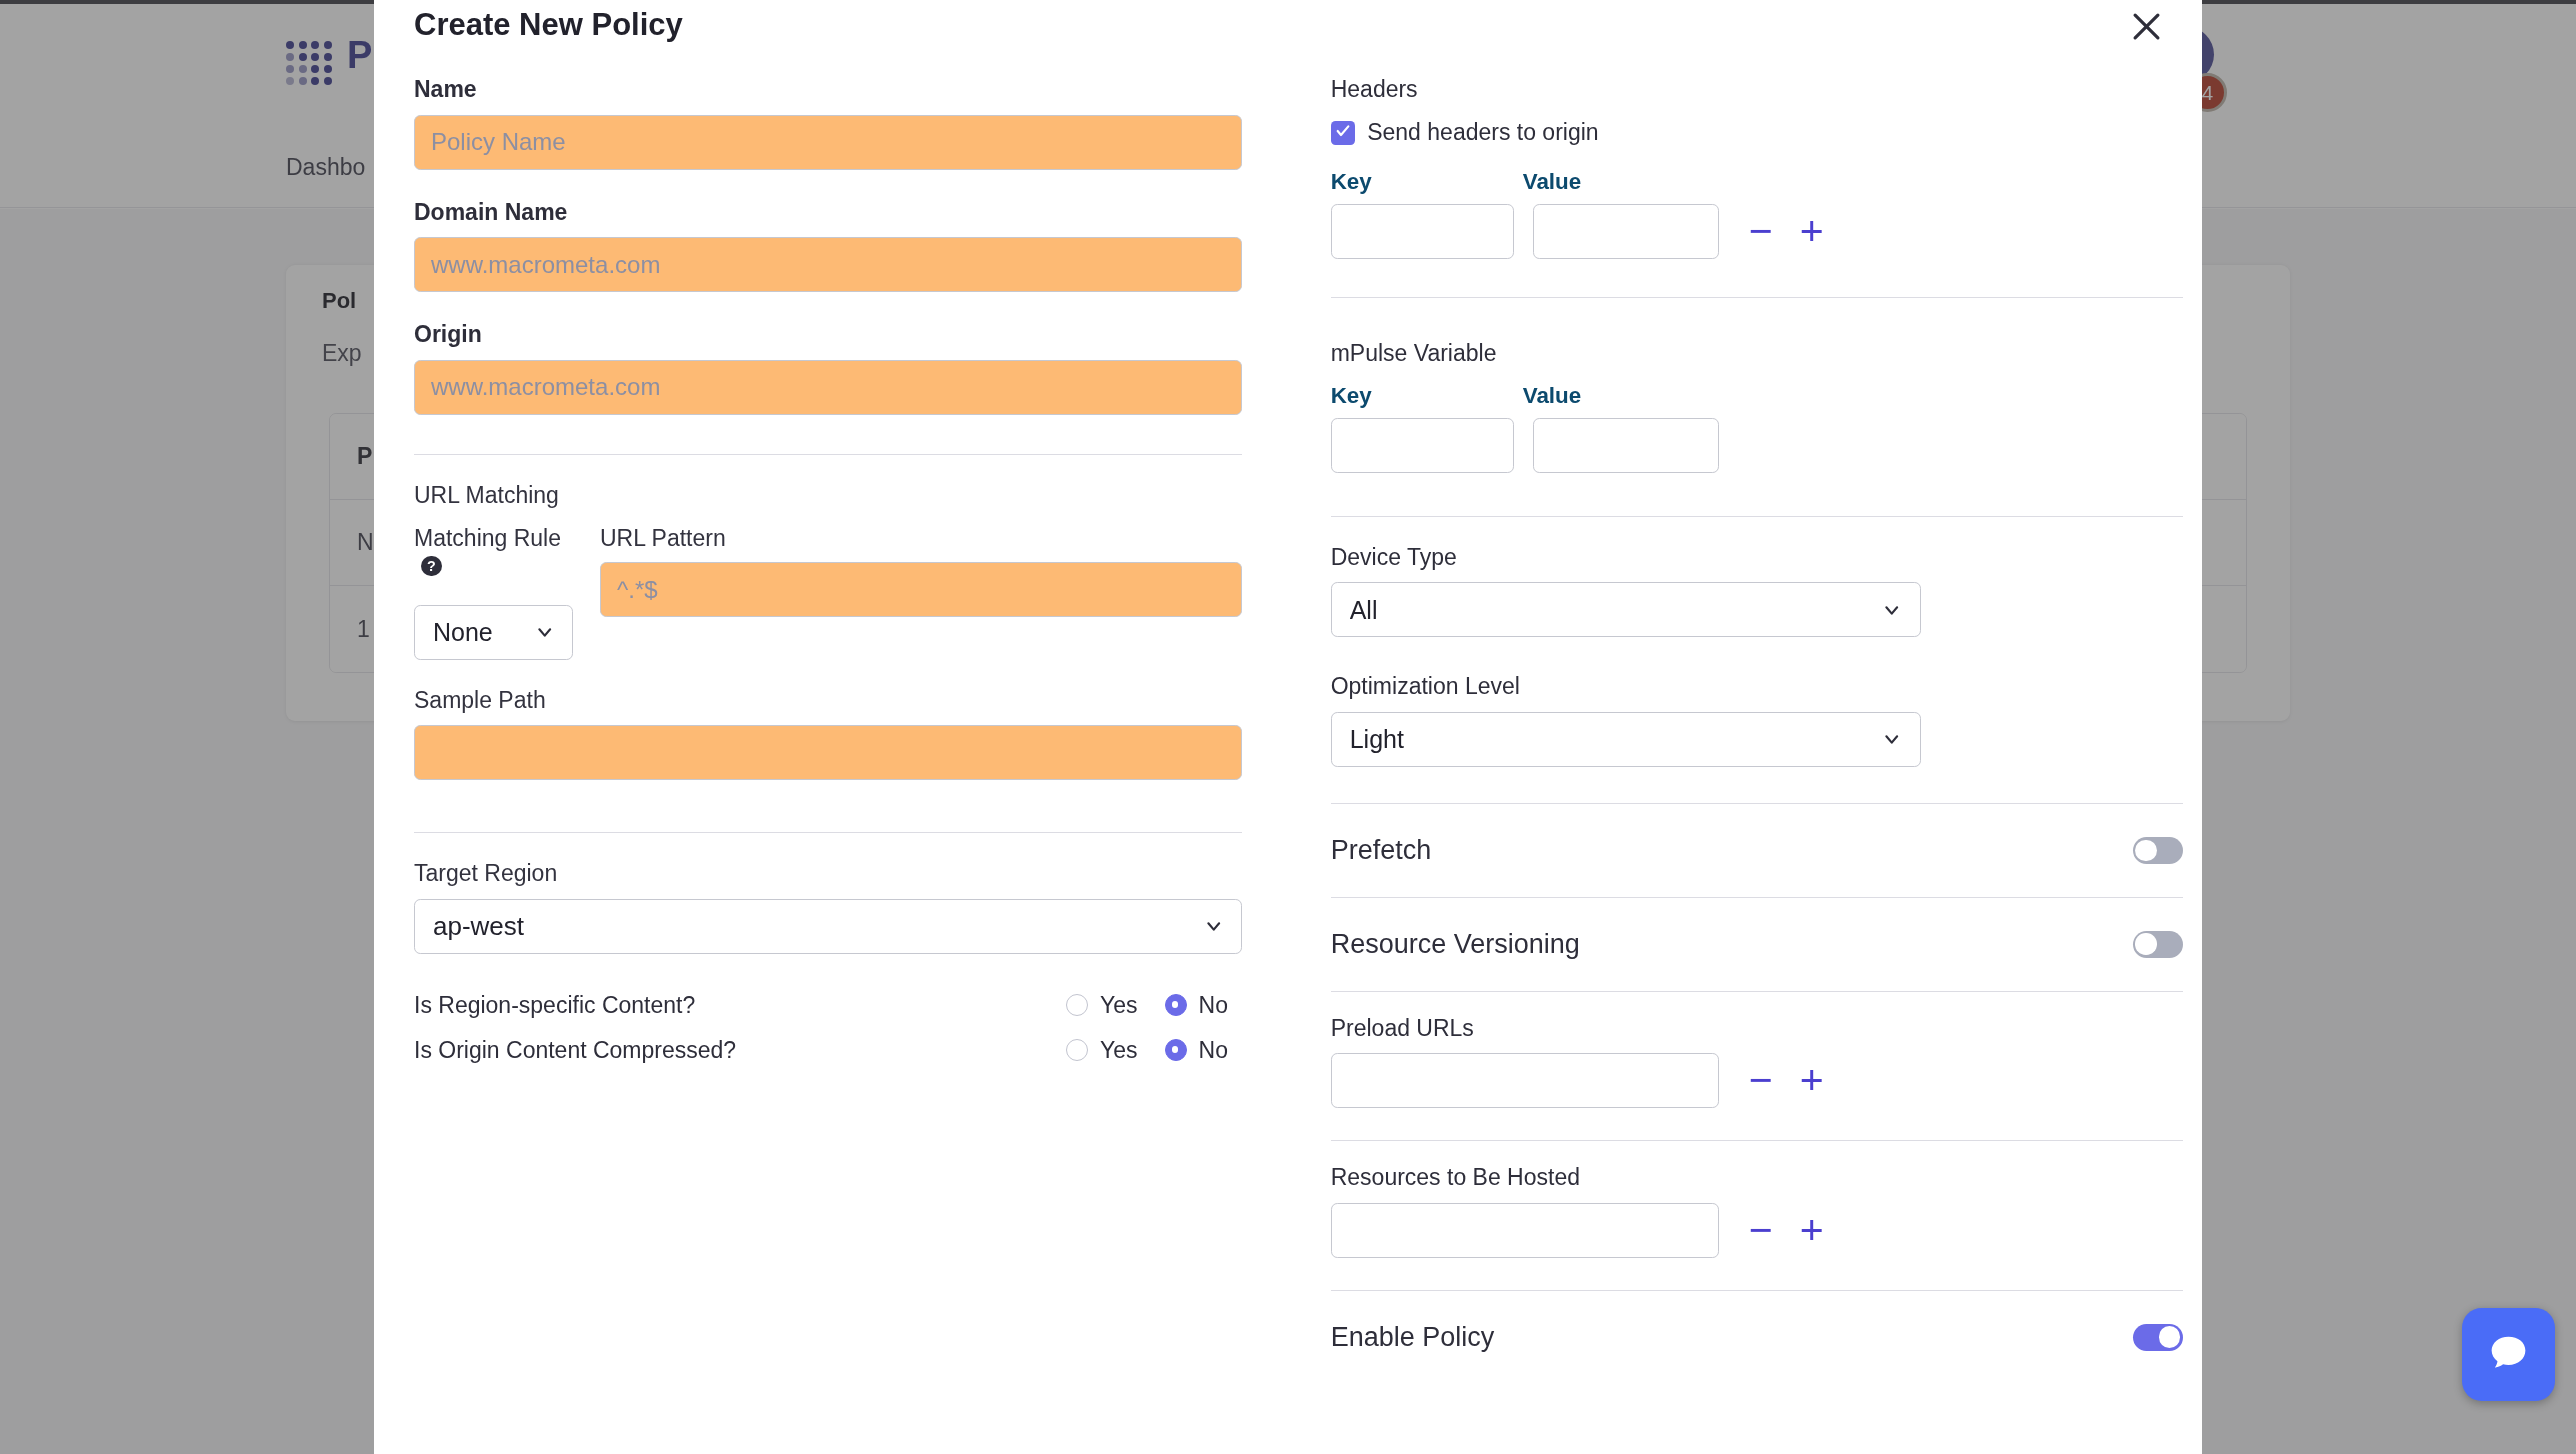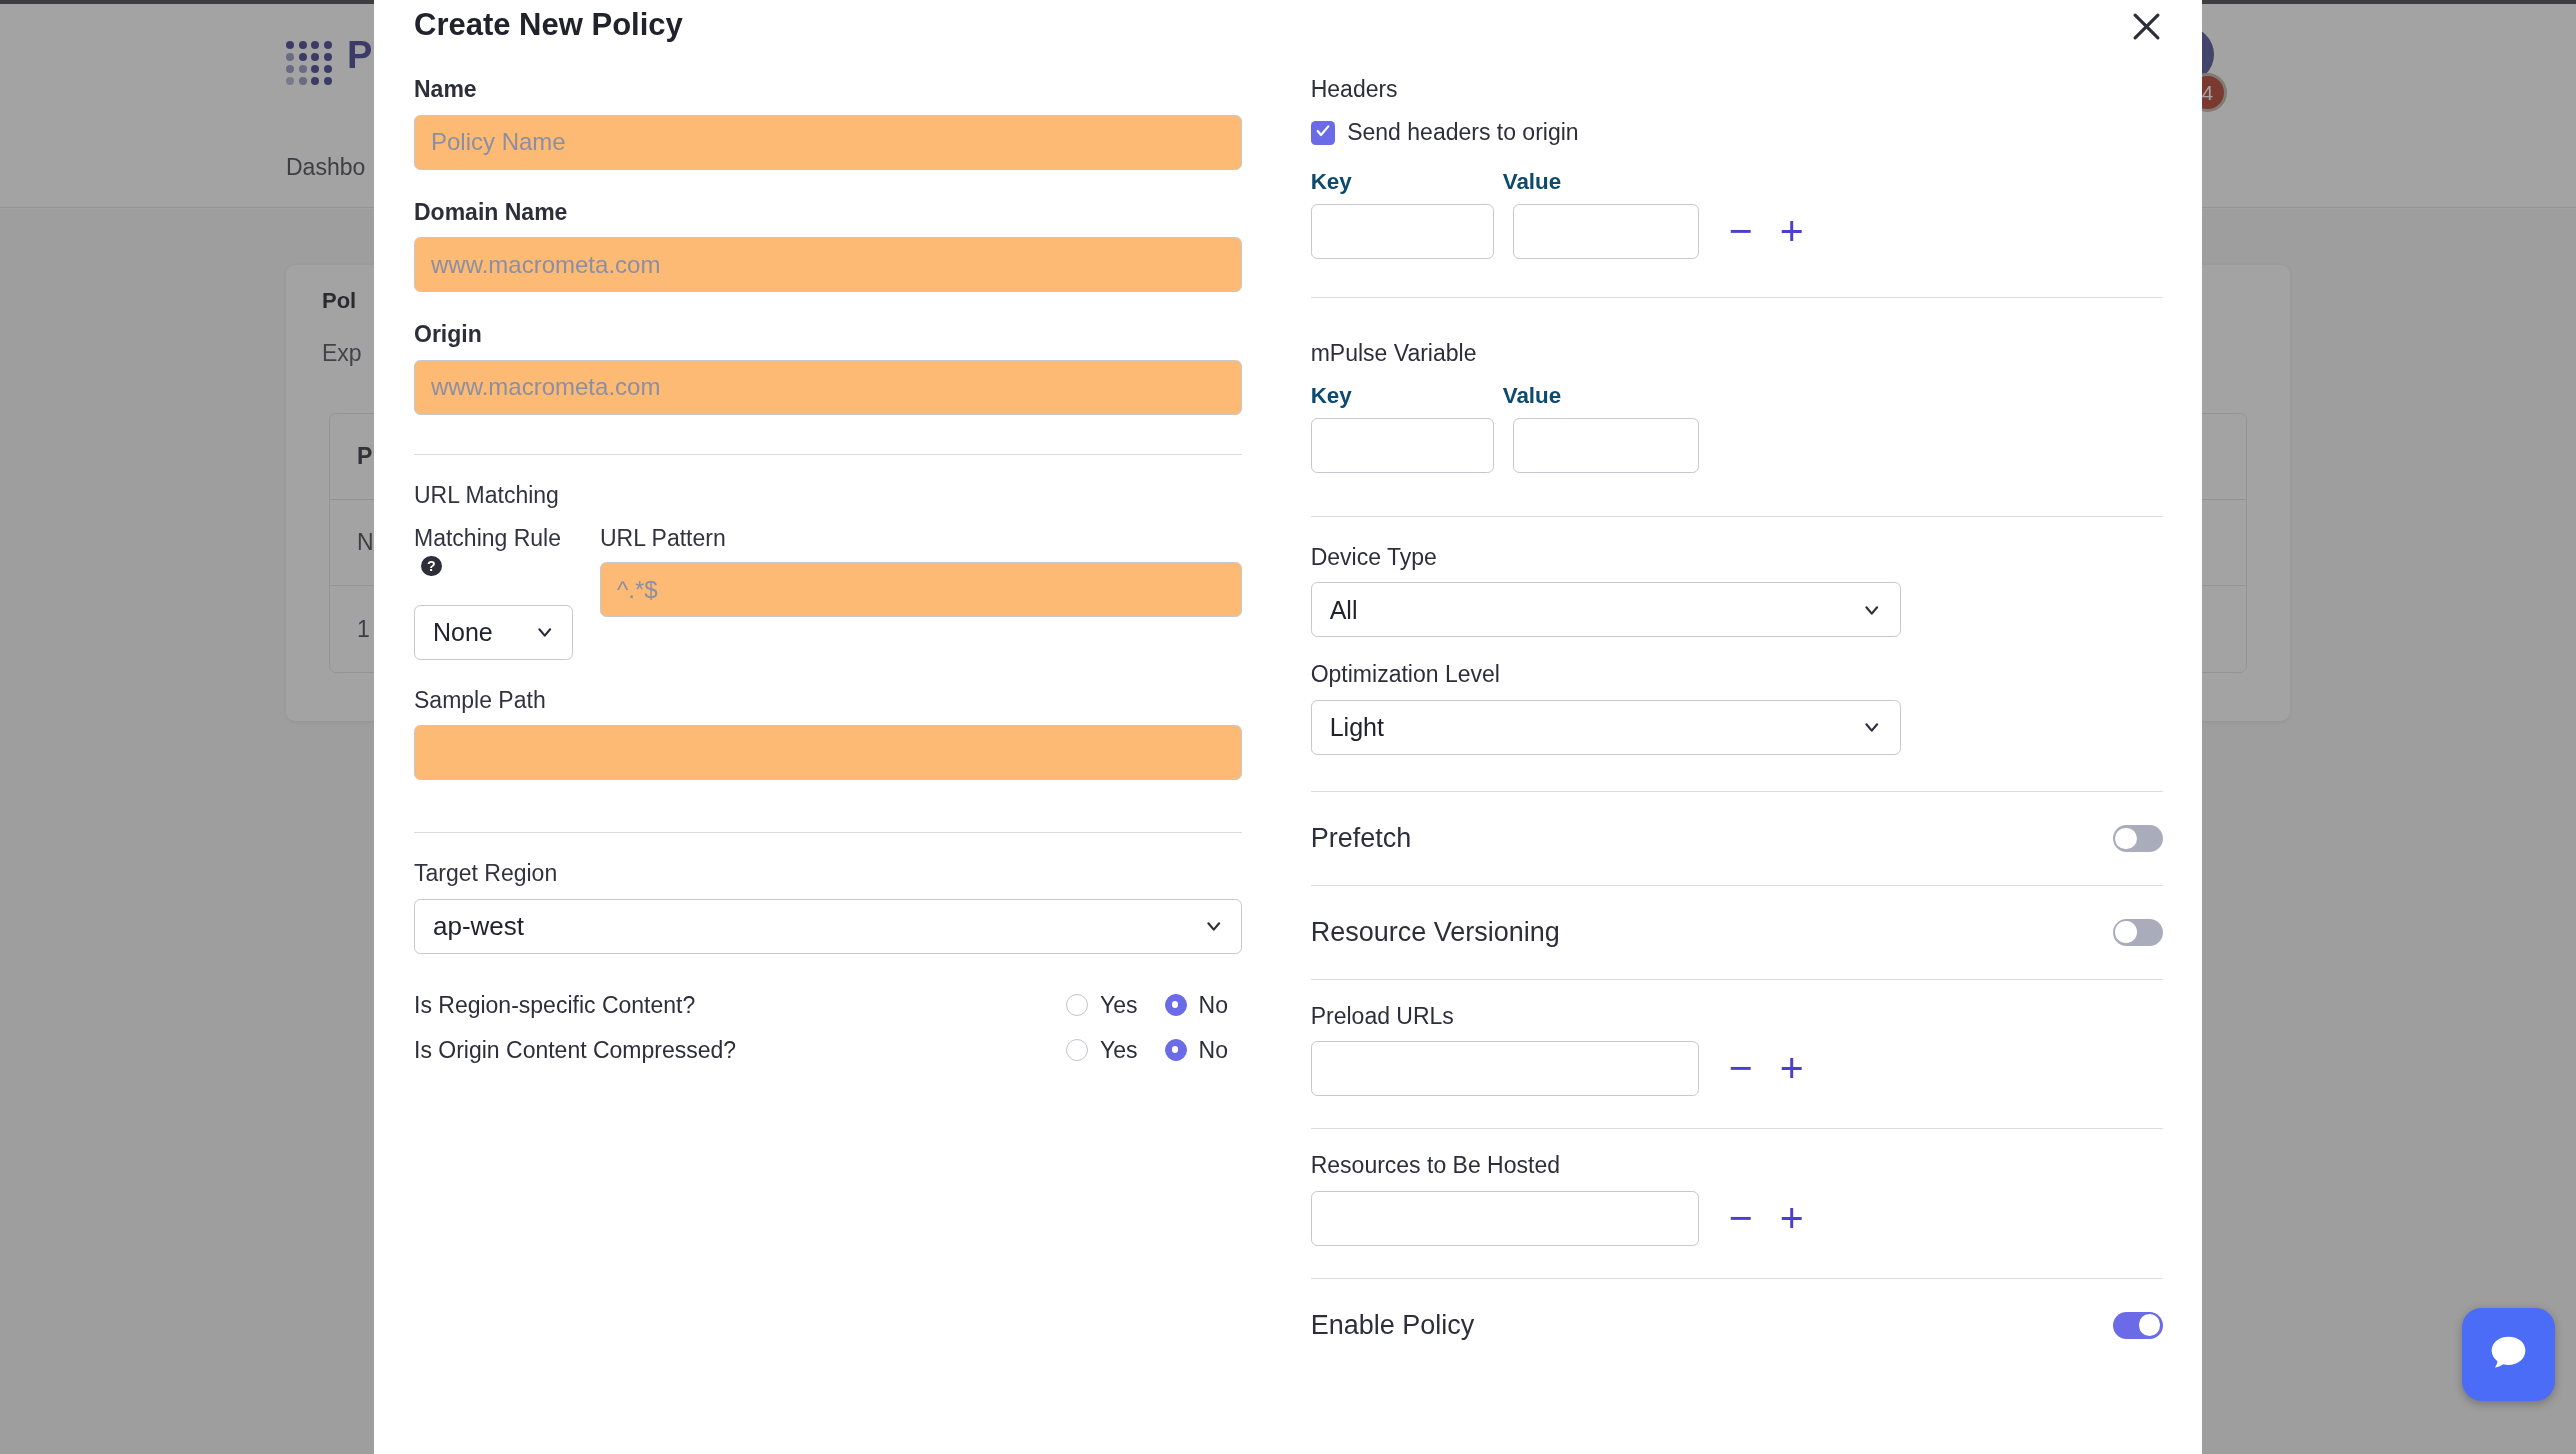--- a/index.html
+++ b/index.html
@@ -194,20 +194,21 @@
     border: none;
     cursor: pointer;
   }
   .modal-close svg { width: 100%; height: 100%; }
 
   .cols {
     position: absolute;
     left: 0; top: 76px;
     width: 1596px;
     display: flex;
+    gap: 20px;
   }
   .col-left {
     width: 917px;
     padding-left: 40px;
     padding-right: 36px;
   }
   .col-right {
     width: 911px;
     padding-left: 19.7px;
     padding-right: 40px;
@@ -599,21 +600,21 @@
         <select style="width:590px">
           <option>All</option>
         </select>
         <span class="sel-arrow">
           <svg viewBox="0 0 24 24" fill="none" stroke="#2e2e3a" stroke-width="2.4" stroke-linecap="round" stroke-linejoin="round">
               <polyline points="6 9 12 16 18 9"></polyline>
             </svg>
         </span>
       </div>
 
-      <label class="sec-label" style="margin-top:24px">Optimization Level</label>
+      <label class="sec-label" style="margin-top:36px">Optimization Level</label>
       <div class="sel-box">
         <select style="width:590px">
           <option>Light</option>
         </select>
         <span class="sel-arrow">
           <svg viewBox="0 0 24 24" fill="none" stroke="#2e2e3a" stroke-width="2.4" stroke-linecap="round" stroke-linejoin="round">
               <polyline points="6 9 12 16 18 9"></polyline>
             </svg>
         </span>
       </div>

